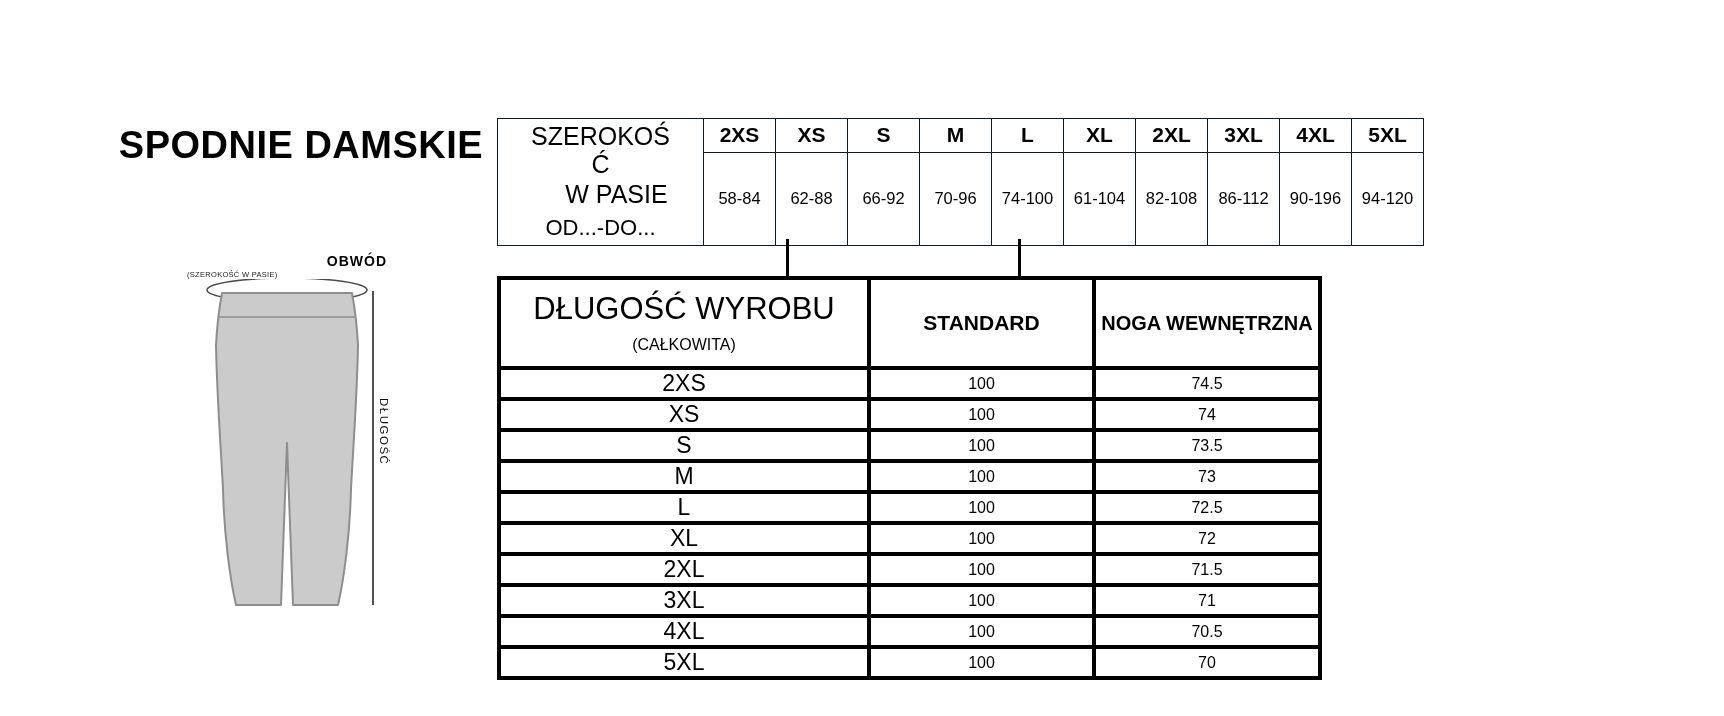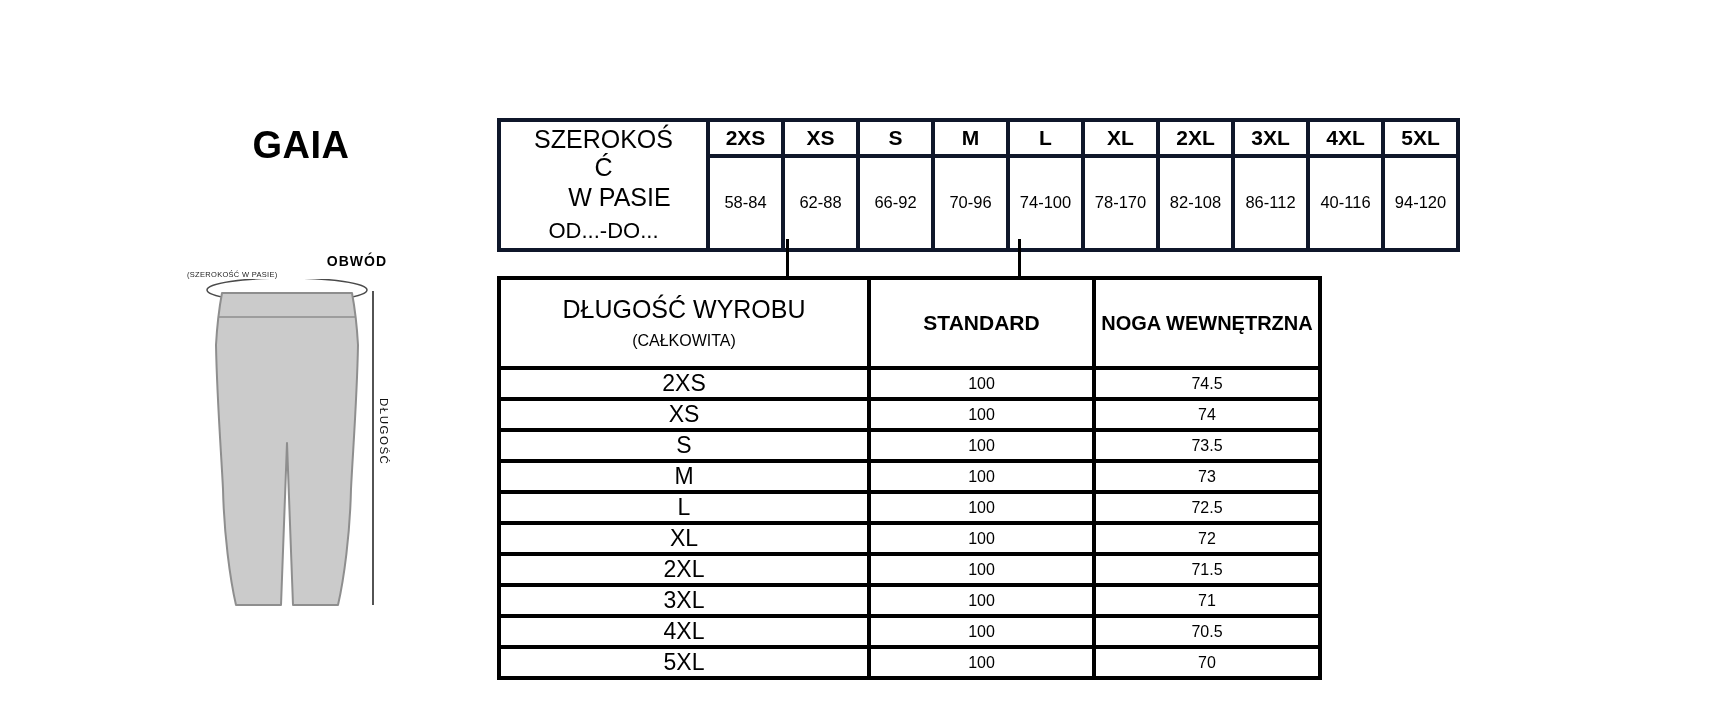--- a/index.html
+++ b/index.html
@@ -28,21 +28,21 @@
     writing-mode:vertical-rl; text-orientation:mixed;
     font-size:11.5px; letter-spacing:1.5px; color:#111;
   }
 
   
   .waist-table {
     position:absolute; left:497px; top:118px;
     border-collapse:collapse; table-layout:fixed; background:#fff;
   }
   .waist-table th, .waist-table td {
-    border:4px solid #0f172a; text-align:center; vertical-align:middle; padding:0;
+    border:1px solid #0f172a; text-align:center; vertical-align:middle; padding:0;
   }
   .waist-table .corner-cell { width:205px; font-weight:normal; }
   .corner-line1 {
     width:146px; margin:4px auto 0 auto; font-size:25px; line-height:1.1;
     word-break:break-all;
   }
   .corner-line2 { font-size:25px; line-height:1.15; margin-top:2px;padding-left:32px; }
   .corner-line3 { font-size:22px; margin-top:6px; margin-bottom:4px; }
   .waist-table th.size-cell { width:71px; height:30px; font-size:21px; font-weight:bold; }
   .waist-table td.range-cell { height:84px; font-size:16.5px; }
@@ -57,35 +57,35 @@
     position:absolute; left:497px; top:276px;
     border-collapse:collapse; table-layout:fixed; background:#fff;
   }
   .len-table th, .len-table td {
     border:4px solid #000; text-align:center; vertical-align:middle; padding:0;
   }
   .len-table th.c1 { width:366px; }
   .len-table th.c2 { width:221px; }
   .len-table th.c3 { width:222px; }
   .len-table th { height:86px; font-weight:bold; }
-  .len-head-line1 { font-size:25px; font-weight:normal; line-height:1.1; }
+  .len-head-line1 { font-size:31px; font-weight:normal; line-height:1.1; }
   .len-head-line2 { font-size:16px; font-weight:normal; margin-top:9px; }
   .len-head-std  { font-size:21px;text-align:center; }
   .len-head-noga { font-size:20px; letter-spacing:0; }
   .len-table td { height:24px; }
   .len-table td.size-col { font-size:23px; }
   .len-table td.num-col  { font-size:16px; }
 </style>
 </head>
 <body>
 
 <div class="canvas">
 
   <div class="title">
-    <div>GAIA</div>
+    <div>SPODNIE DAMSKIE</div>
   </div>
 
   <div class="obwod-label">OBWÓD</div>
   <div class="obwod-sublabel">(SZEROKOŚĆ W PASIE)</div>
 
   <svg class="pants-svg" width="185" height="340" viewBox="0 0 185 340">
     <ellipse cx="87" cy="11" rx="80" ry="12" fill="#ffffff" stroke="#4a4a4a" stroke-width="1.5"></ellipse>
     <path d="M 22,14 L 152,14
              C 155,30 157,48 158,66
              C 157,120 153,170 151,210
@@ -121,24 +121,24 @@
         <th class="size-cell">3XL</th>
         <th class="size-cell">4XL</th>
         <th class="size-cell">5XL</th>
       </tr>
       <tr>
         <td class="range-cell">58-84</td>
         <td class="range-cell">62-88</td>
         <td class="range-cell">66-92</td>
         <td class="range-cell">70-96</td>
         <td class="range-cell">74-100</td>
-        <td class="range-cell">78-170</td>
+        <td class="range-cell">61-104</td>
         <td class="range-cell">82-108</td>
         <td class="range-cell">86-112</td>
-        <td class="range-cell">40-116</td>
+        <td class="range-cell">90-196</td>
         <td class="range-cell">94-120</td>
       </tr>
     </tbody>
   </table>
 
   <div class="stub s1"></div>
   <div class="stub s2"></div>
 
   <table class="len-table">
     <tbody>

